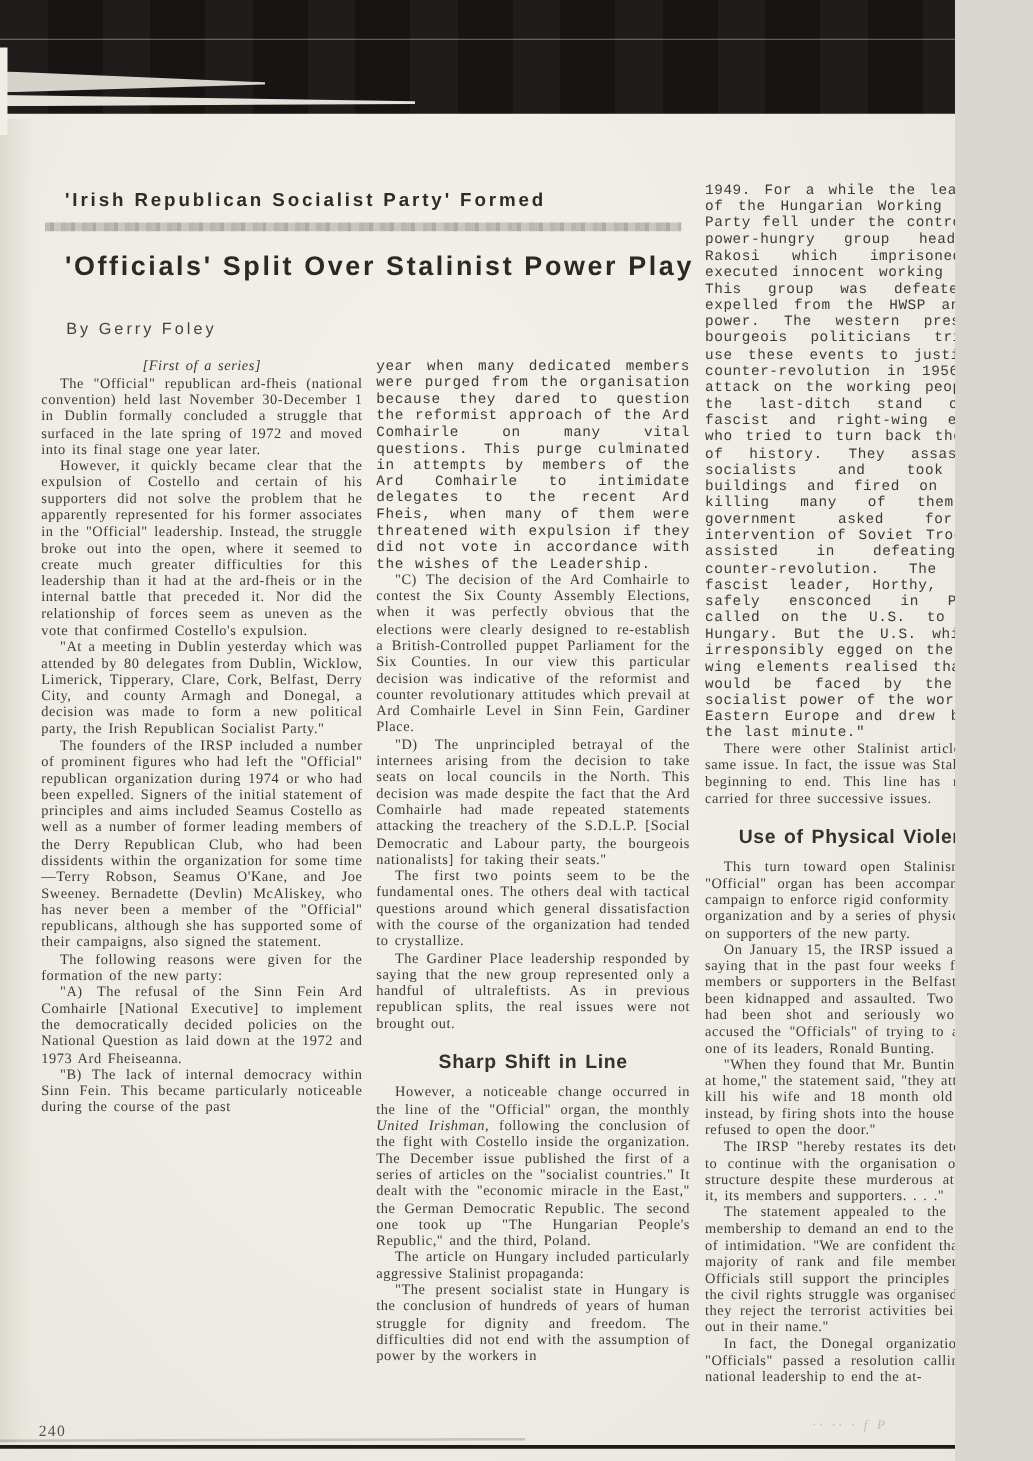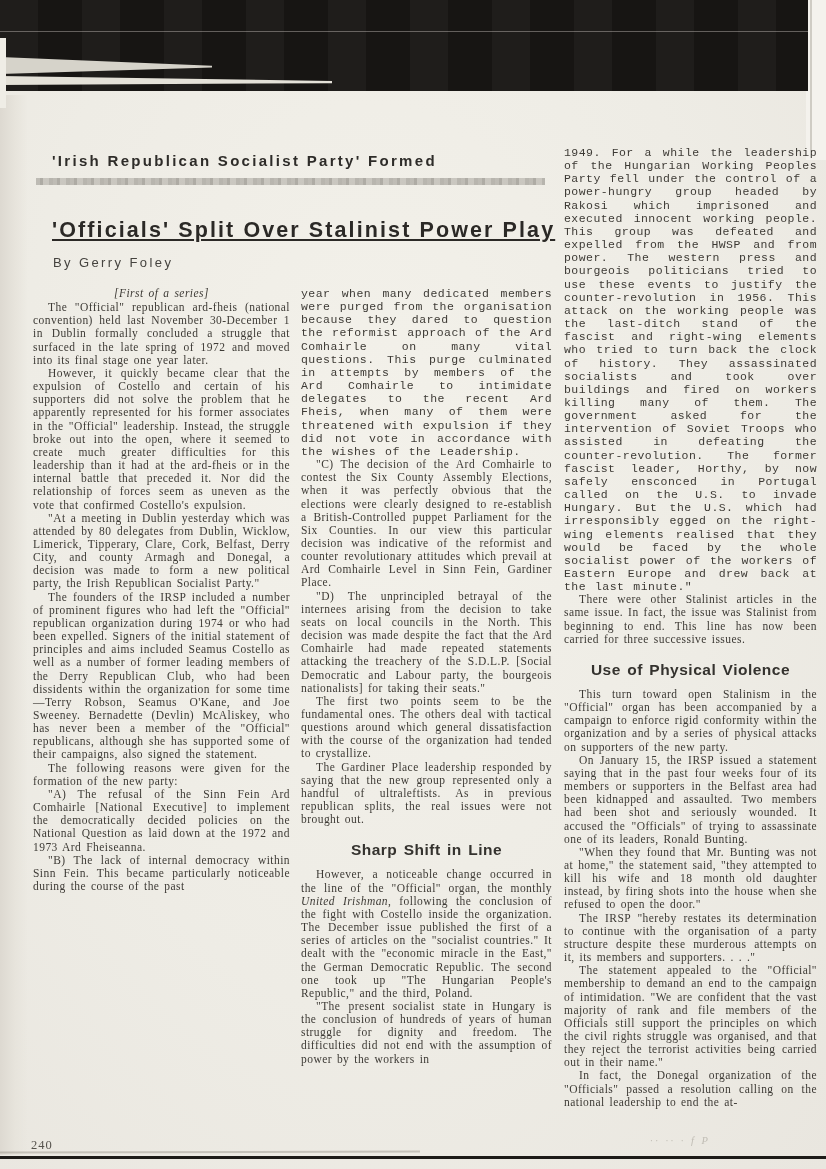--- a/index.html
+++ b/index.html
@@ -1,17 +1,17 @@
 <!DOCTYPE html>
 <html><head>
 <meta charset="utf-8">
 <style>
   html,body{margin:0;padding:0;background:#d9d6cf;}
   .page{
-    position:relative;width:826px;height:1169px;overflow:hidden;
+    position:relative;width:764px;height:1169px;overflow:hidden;
     background:
       radial-gradient(ellipse at 45% 38%, #f3f1ea 0%, #eeece5 55%, #e9e6df 100%);
     font-family:"Liberation Serif", serif;
   }
   
   .edge-left{position:absolute;left:0;top:95px;width:28px;height:1060px;
     background:linear-gradient(90deg,#ddd9d1 0%,#e7e4dc 55%,rgba(231,228,220,0) 100%);}
   .edge-right{position:absolute;left:806px;top:0;width:20px;height:160px;background:#f4f2ed;}
   .edge-right-line{position:absolute;left:810px;top:0;width:2px;height:150px;background:#cfccc4;}
   
@@ -22,23 +22,23 @@
     clip-path:polygon(0 0,100% 52%,100% 62%,0 100%);}
   .wedge-b{position:absolute;left:0;top:76px;width:332px;height:9px;background:#e4e1d8;
     clip-path:polygon(0 0,100% 55%,100% 80%,0 100%);}
   .band-left-sliver{position:absolute;left:0;top:38px;width:6px;height:70px;background:#efede6;}
   
   .kicker{position:absolute;left:52px;top:152px;
     font-family:"Liberation Sans",sans-serif;font-weight:bold;font-size:15px;
     letter-spacing:2.3px;color:#2e2c29;white-space:nowrap;}
   .rule{position:absolute;left:36px;top:178px;width:509px;height:7px;opacity:.8;
     background:repeating-linear-gradient(90deg,#b2afa8 0 4px,#9e9b94 4px 7px,#c0bdb6 7px 13px,#aaa7a0 13px 17px);}
-  .headline{position:absolute;left:52px;top:218px;
+  .headline{position:absolute;left:52px;top:201px;
     font-family:"Liberation Sans",sans-serif;font-weight:bold;font-size:21.5px;
-    letter-spacing:2.1px;color:#2b2926;white-space:nowrap;text-decoration:underline;}
+    letter-spacing:2.1px;color:#2b2926;white-space:nowrap;}
   .byline{position:absolute;left:53px;top:255px;
     font-family:"Liberation Sans",sans-serif;font-size:13px;
     letter-spacing:2.4px;color:#45433f;white-space:nowrap;}
   
   .col{position:absolute;text-align:justify;color:#3d3a35;
     font-size:11.5px;line-height:13.15px;letter-spacing:.45px;word-spacing:1.6px;}
   .col-1{left:33px;top:287px;width:257px;}
   .col-2{left:301px;top:287px;width:251px;}
   .col-3{left:564px;top:146px;width:253px;}
   .col p{margin:0;text-indent:15px;}
@@ -88,20 +88,21 @@
       <p><span>"B) The lack of internal democracy within Sinn Fein. This became particularly noticeable during the course of the past</span></p>
     </div>
   <div class="col col-2">
       <p class="no-indent"><span>year when many dedicated members were purged from the organisation because they dared to question the reformist approach of the Ard Comhairle on many vital questions. This purge culminated in attempts by members of the Ard Comhairle to intimidate delegates to the recent Ard Fheis, when many of them were threatened with expulsion if they did not vote in accordance with the wishes of the Leadership.</span></p>
       <p><span>"C) The decision of the Ard Comhairle to contest the Six County Assembly Elections, when it was perfectly obvious that the elections were clearly designed to re-establish a British-Controlled puppet Parliament for the Six Counties. In our view this particular decision was indicative of the reformist and counter revolutionary attitudes which prevail at Ard Comhairle Level in Sinn Fein, Gardiner Place.</span></p>
       <p><span>"D) The unprincipled betrayal of the internees arising from the decision to take seats on local councils in the North. This decision was made despite the fact that the Ard Comhairle had made repeated statements attacking the treachery of the S.D.L.P. [Social Democratic and Labour party, the bourgeois nationalists] for taking their seats."</span></p>
       <p><span>The first two points seem to be the fundamental ones. The others deal with tactical questions around which general dissatisfaction with the course of the organization had tended to crystallize.</span></p>
       <p><span>The Gardiner Place leadership responded by saying that the new group represented only a handful of ultraleftists. As in previous republican splits, the real issues were not brought out.</span></p>
       <h3 class="sec-heading">Sharp Shift in Line</h3>
       <p><span>However, a noticeable change occurred in the line of the "Official" organ, the monthly </span><span class="it">United Irishman</span><span>, following the conclusion of the fight with Costello inside the organization. The December issue published the first of a series of articles on the "socialist countries." It dealt with the "economic miracle in the East," the German Democratic Republic. The second one took up "The Hungarian People's Republic," and the third, Poland.</span></p>
+      <p><span>The article on Hungary included particularly aggressive Stalinist propaganda:</span></p>
       <p><span>"The present socialist state in Hungary is the conclusion of hundreds of years of human struggle for dignity and freedom. The difficulties did not end with the assumption of power by the workers in</span></p>
     </div>
   <div class="col col-3">
       <p class="no-indent"><span>1949. For a while the leadership of the Hungarian Working Peoples Party fell under the control of a power-hungry group headed by Rakosi which imprisoned and executed innocent working people. This group was defeated and expelled from the HWSP and from power. The western press and bourgeois politicians tried to use these events to justify the counter-revolution in 1956. This attack on the working people was the last-ditch stand of the fascist and right-wing elements who tried to turn back the clock of history. They assassinated socialists and took over buildings and fired on workers killing many of them. The government asked for the intervention of Soviet Troops who assisted in defeating the counter-revolution. The former fascist leader, Horthy, by now safely ensconced in Portugal called on the U.S. to invade Hungary. But the U.S. which had irresponsibly egged on the right-wing elements realised that they would be faced by the whole socialist power of the workers of Eastern Europe and drew back at the last minute."</span></p>
       <p><span>There were other Stalinist articles in the same issue. In fact, the issue was Stalinist from beginning to end. This line has now been carried for three successive issues.</span></p>
       <h3 class="sec-heading">Use of Physical Violence</h3>
       <p><span>This turn toward open Stalinism in the "Official" organ has been accompanied by a campaign to enforce rigid conformity within the organization and by a series of physical attacks on supporters of the new party.</span></p>
       <p><span>On January 15, the IRSP issued a statement saying that in the past four weeks four of its members or supporters in the Belfast area had been kidnapped and assaulted. Two members had been shot and seriously wounded. It accused the "Officials" of trying to assassinate one of its leaders, Ronald Bunting.</span></p>
       <p><span>"When they found that Mr. Bunting was not at home," the statement said, "they attempted to kill his wife and 18 month old daughter instead, by firing shots into the house when she refused to open the door."</span></p>
       <p><span>The IRSP "hereby restates its determination to continue with the organisation of a party structure despite these murderous attempts on it, its members and supporters. . . ."</span></p>

